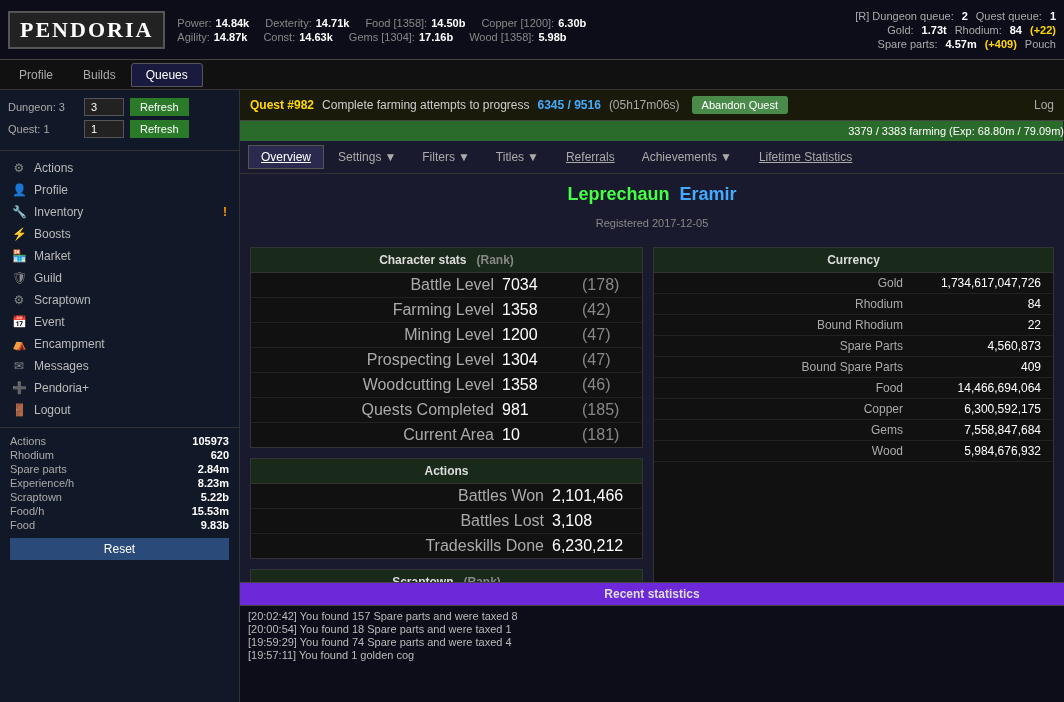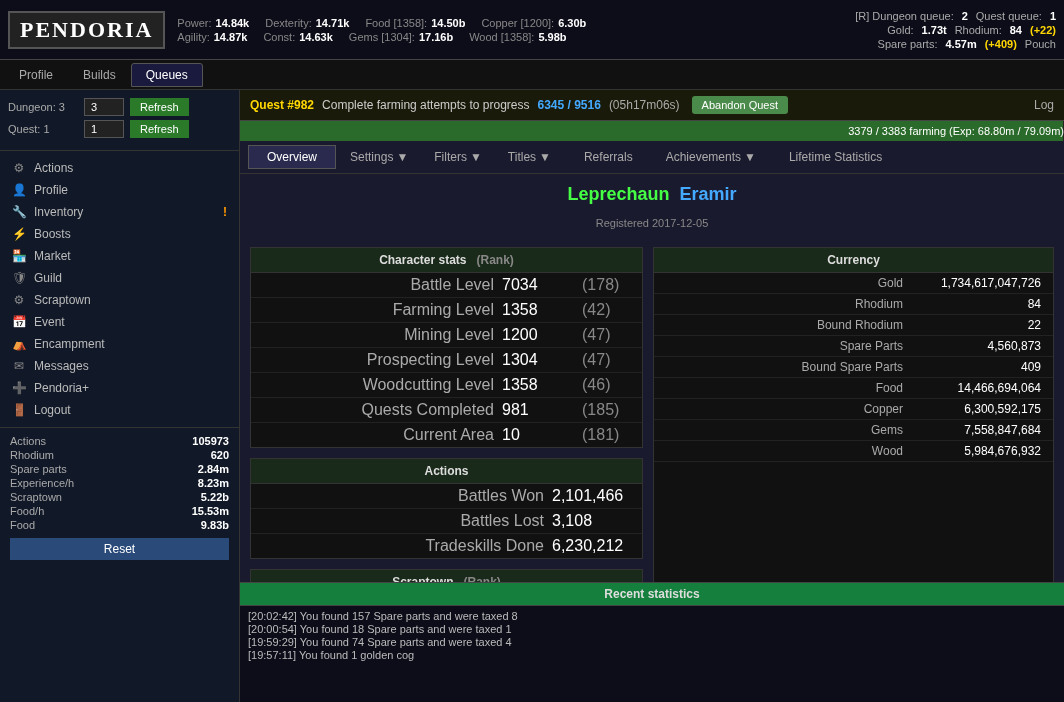--- a/index.html
+++ b/index.html
@@ -61,21 +61,21 @@
     #abandon-btn { background: #4a8a4a; color: #fff; border: none; padding: 3px 10px; cursor: pointer; border-radius: 3px; font-size: 11px; margin-left: 4px; }
     #log-btn { margin-left: auto; color: #aaa; cursor: pointer; }
 
     
     #progress-bar-container { background: #222; height: 20px; display: flex; align-items: center; justify-content: flex-end; position: relative; }
     #progress-bar-fill { background: #2a6a2a; height: 100%; position: absolute; left: 0; top: 0; }
     #progress-bar-text { position: relative; z-index: 1; color: #fff; font-size: 11px; }
 
     
     #inner-tabs { display: flex; background: #1a1a2e; padding: 4px 8px; gap: 2px; border-bottom: 1px solid #333; }
-    .inner-tab { padding: 4px 18px; cursor: pointer; font-size: 12px; color: #aaa; border: 1px solid transparent; }
+    .inner-tab { padding: 4px 12px; cursor: pointer; font-size: 12px; color: #aaa; border: 1px solid transparent; text-decoration: underline; }
     .inner-tab.active { background: #2a2a4e; border-color: #555; color: #fff; }
     .inner-tab-dropdown { padding: 4px 12px; cursor: pointer; font-size: 12px; color: #aaa; display: flex; align-items: center; gap: 3px; }
 
     
     #profile-content { flex: 1; overflow-y: auto; padding: 10px; display: flex; flex-direction: column; gap: 10px; }
     .char-name { text-align: center; font-size: 18px; color: #4af; font-weight: bold; margin-bottom: 2px; }
     .char-name .prefix { color: #4f4; }
     .char-registered { text-align: center; color: #888; font-size: 11px; margin-bottom: 8px; }
     .stat-table { flex: 1; background: #111; border: 1px solid #333; }
     .stat-table-header { background: #1a2a1a; padding: 5px 10px; font-weight: bold; color: #ddd; font-size: 12px; text-align: center; border-bottom: 1px solid #333; }
@@ -89,21 +89,21 @@
     #actions-table { background: #111; border: 1px solid #333; }
 
     
     #guild-info { background: #111; border: 1px solid #333; }
 
     
     #scraptown-table { background: #111; border: 1px solid #333; }
 
     
     #log-panel { background: #0d0d1a; border-top: 1px solid #444; height: 120px; overflow: hidden; }
-    #log-header { background: #15803d; padding: 4px 10px; font-size: 12px; font-weight: bold; color: #ddd; text-align: center; border-bottom: 1px solid #444; }
+    #log-header { background: #6d28d9; padding: 4px 10px; font-size: 12px; font-weight: bold; color: #ddd; text-align: center; border-bottom: 1px solid #444; }
     #log-entries { padding: 4px 8px; overflow-y: auto; height: 96px; display: flex; flex-direction: column; gap: 1px; }
     .log-entry { color: #bbb; font-size: 11px; }
 
     
     ::-webkit-scrollbar { width: 8px; }
     ::-webkit-scrollbar-track { background: #111; }
     ::-webkit-scrollbar-thumb { background: #444; }
 
     #content-right { display: flex; gap: 10px; }
     #content-right .left-col { flex: 1; display: flex; flex-direction: column; gap: 10px; }

